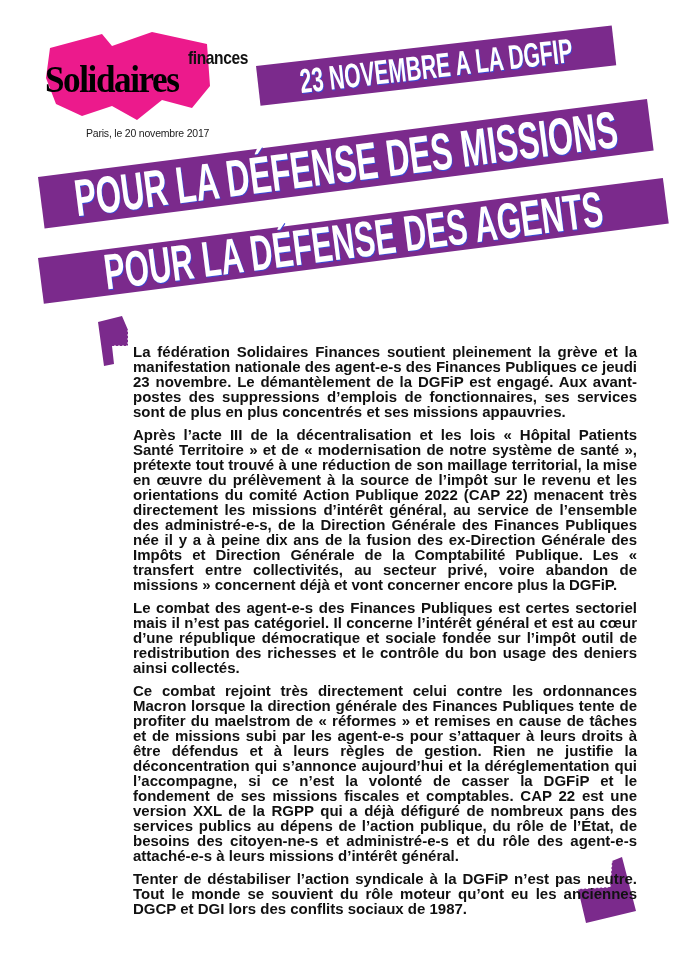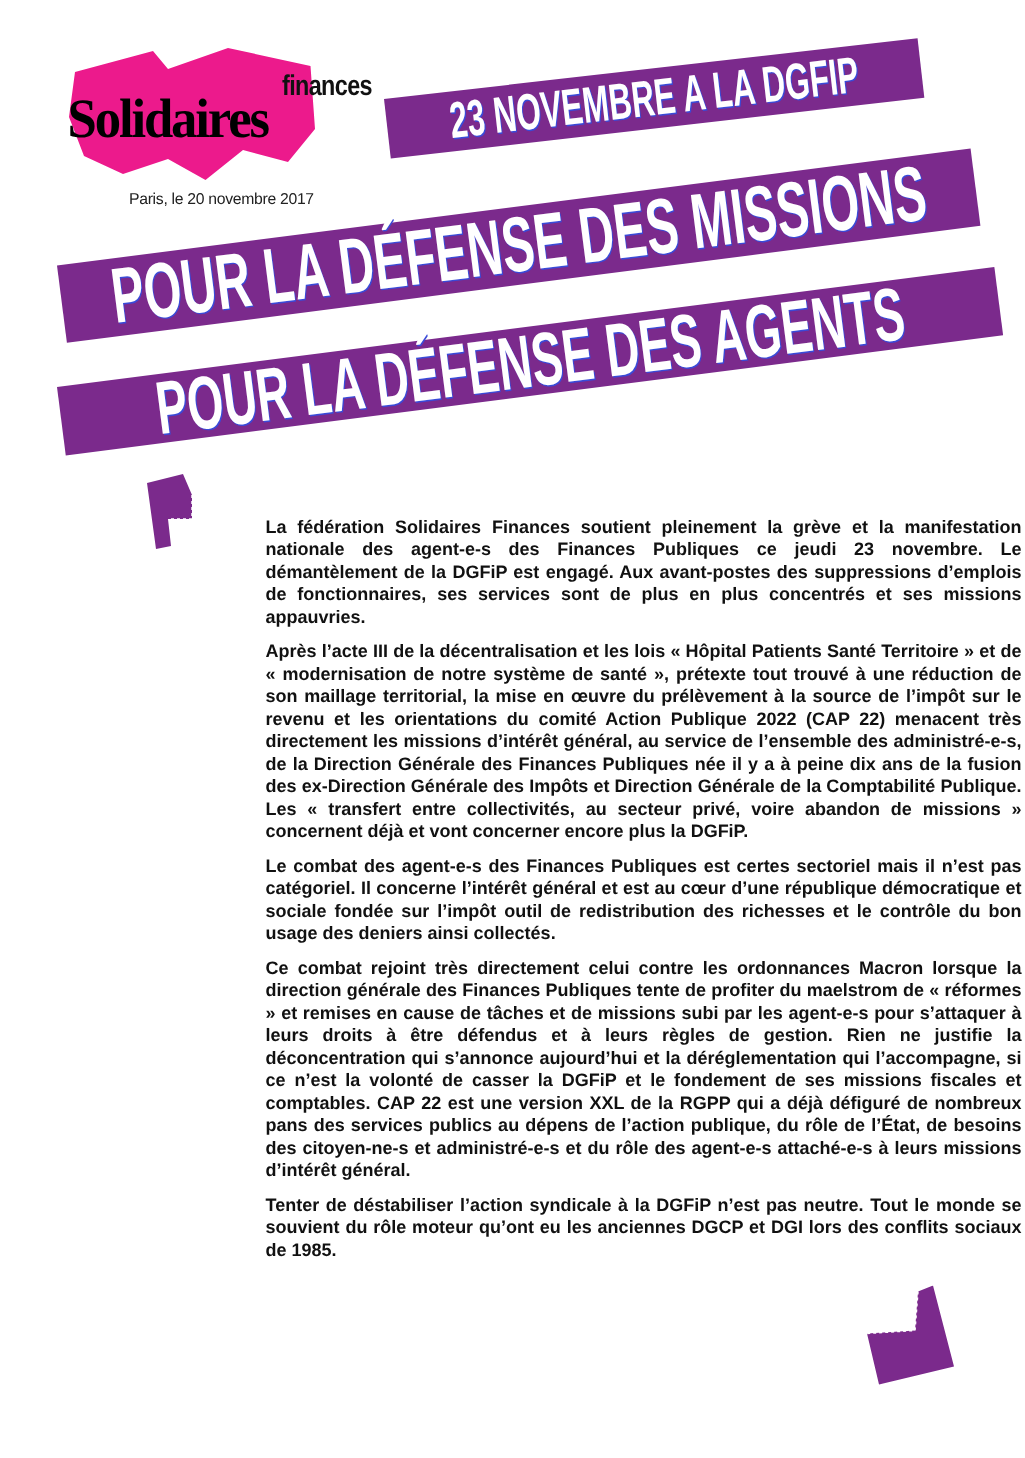--- a/index.html
+++ b/index.html
@@ -14,22 +14,22 @@
   .date { position:absolute; left:86px; top:127px; font-size:10.5px; color:#222; letter-spacing:-0.2px; }
   .banner { position:absolute; background:#7b2a8c; color:#fff; font-family:"Liberation Sans", sans-serif;
          font-weight:bold; white-space:nowrap; display:flex; align-items:center; justify-content:center;
          transform-origin:left top; }
   .banner span { display:inline-block; transform:scaleX(0.62); transform-origin:center; letter-spacing:0px;
          text-shadow: 1px 1px 0 #3a4ad8; }
   .b1 { left:256px; top:66px; width:358px; height:40px; transform:rotate(-6.5deg); font-size:34px; }
   .b2 { left:38px; top:177px; width:614px; height:52px; transform:rotate(-7.3deg); font-size:52px; }
   .b3 { left:38px; top:258px; width:630px; height:46px; transform:rotate(-7.3deg); font-size:50px; }
   .corner { position:absolute; }
-  .article { position:absolute; left:133px; top:344px; width:504px; font-size:12px; line-height:15px;
-         color:#111; font-weight:bold; text-align:justify;margin-left:44px; }
+  .article { position:absolute; left:133px; top:344px; width:504px; font-size:15px; line-height:15px;
+         color:#111; font-weight:bold; text-align:justify; }
   .article p { margin:0 0 8px 0; hyphens:auto; }
 </style>
 </head>
 <body>
 
 <div class="logo">
   <svg width="170" height="95" viewBox="0 0 170 95">
     <polygon points="8,20 60,6 70,18 110,4 165,16 168,58 150,80 120,72 95,92 70,78 40,88 14,76 4,50" fill="#ec1a8c"></polygon>
     <polygon points="60,6 90,28 110,4" fill="#ffffff" opacity="0.0"></polygon>
   </svg>
@@ -57,14 +57,14 @@
 <svg class="corner" style="left:578px; top:857px;" width="60" height="70" viewBox="0 0 60 70">
   <polygon points="34,4 44,0 58,54 8,66 0,32 32,30" fill="#7b2a8c"></polygon>
   <polyline points="34,4 32,30 0,32" fill="none" stroke="#ffffff" stroke-width="1" stroke-dasharray="2,2"></polyline>
 </svg>
 
 <div class="article">
   <p>La fédération Solidaires Finances soutient pleinement la grève et la manifestation nationale des agent-e-s des Finances Publiques ce jeudi 23 novembre. Le démantèlement de la DGFiP est engagé. Aux avant-postes des suppressions d’emplois de fonctionnaires, ses services sont de plus en plus concentrés et ses missions appauvries.</p>
   <p>Après l’acte III de la décentralisation et les lois « Hôpital Patients Santé Territoire » et de « modernisation de notre système de santé », prétexte tout trouvé à une réduction de son maillage territorial, la mise en œuvre du prélèvement à la source de l’impôt sur le revenu et les orientations du comité Action Publique 2022 (CAP 22) menacent très directement les missions d’intérêt général, au service de l’ensemble des administré-e-s, de la Direction Générale des Finances Publiques née il y a à peine dix ans de la fusion des ex-Direction Générale des Impôts et Direction Générale de la Comptabilité Publique. Les « transfert entre collectivités, au secteur privé, voire abandon de missions » concernent déjà et vont concerner encore plus la DGFiP.</p>
   <p>Le combat des agent-e-s des Finances Publiques est certes sectoriel mais il n’est pas catégoriel. Il concerne l’intérêt général et est au cœur d’une république démocratique et sociale fondée sur l’impôt outil de redistribution des richesses et le contrôle du bon usage des deniers ainsi collectés.</p>
   <p>Ce combat rejoint très directement celui contre les ordonnances Macron lorsque la direction générale des Finances Publiques tente de profiter du maelstrom de « réformes » et remises en cause de tâches et de missions subi par les agent-e-s pour s’attaquer à leurs droits à être défendus et à leurs règles de gestion. Rien ne justifie la déconcentration qui s’annonce aujourd’hui et la déréglementation qui l’accompagne, si ce n’est la volonté de casser la DGFiP et le fondement de ses missions fiscales et comptables. CAP 22 est une version XXL de la RGPP qui a déjà défiguré de nombreux pans des services publics au dépens de l’action publique, du rôle de l’État, de besoins des citoyen-ne-s et administré-e-s et du rôle des agent-e-s attaché-e-s à leurs missions d’intérêt général.</p>
-  <p>Tenter de déstabiliser l’action syndicale à la DGFiP n’est pas neutre. Tout le monde se souvient du rôle moteur qu’ont eu les anciennes DGCP et DGI lors des conflits sociaux de 1985.</p>
+  <p>Tenter de déstabiliser l’action syndicale à la DGFiP n’est pas neutre. Tout le monde se souvient du rôle moteur qu’ont eu les anciennes DGCP et DGI lors des conflits sociaux de 1987.</p>
 </div>
 
 </body></html>

